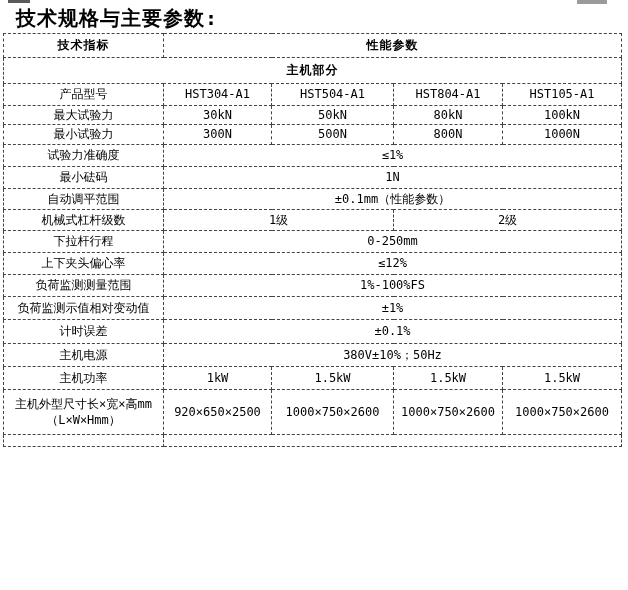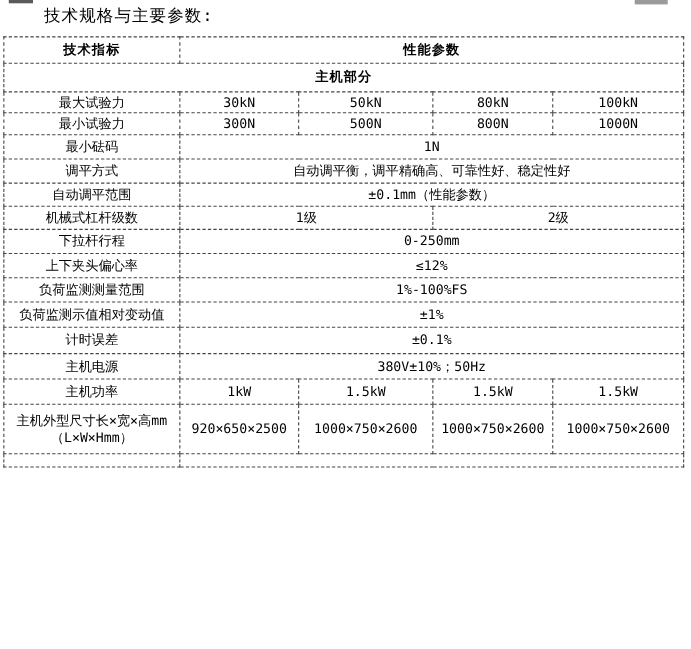--- a/index.html
+++ b/index.html
@@ -4,21 +4,21 @@
 <style>
   html,body{margin:0;padding:0;}
   body{
     width:628px;height:590px;overflow:hidden;background:#fff;position:relative;
     font-family:"DejaVu Sans Mono","DejaVu Sans",monospace;color:#000;
   }
   .ui-frag{position:absolute;top:0;}
   .frag-left{left:8px;width:22px;height:3px;background:#5a5a5a;}
   .frag-right{left:577px;width:30px;height:4px;background:#9a9a9a;}
   .doc-title{
-    position:absolute;left:40px;top:5px;font-size:15px;font-weight:normal;
+    position:absolute;left:16px;top:5px;font-size:20px;font-weight:bold;
     letter-spacing:1px;white-space:nowrap;
   }
   table.spec{
     position:absolute;left:3px;top:33px;width:618px;
     border-collapse:collapse;table-layout:fixed;font-size:12px;
   }
   table.spec td{
     border:1px dashed #444;padding:0 6px;text-align:center;
     vertical-align:middle;overflow:hidden;line-height:1.35;
   }
@@ -46,41 +46,48 @@
   </colgroup>
   <tbody>
     <tr style="height:24px">
       <td class="label bold">技术指标</td>
       <td colspan="4" class="bold">性能参数</td>
     </tr>
     <tr style="height:26px">
       <td colspan="5" class="label bold">主机部分</td>
     </tr>
 
+    <tr style="height:22px">
+      <td class="label">产品型号</td>
+      <td>HST304-A1</td>
+      <td>HST504-A1</td>
+      <td>HST804-A1</td>
+      <td>HST105-A1</td>
+    </tr>
     <tr style="height:19px">
       <td class="label">最大试验力</td>
       <td>30kN</td>
       <td>50kN</td>
       <td>80kN</td>
       <td>100kN</td>
     </tr>
     <tr style="height:20px">
       <td class="label">最小试验力</td>
       <td>300N</td>
       <td>500N</td>
       <td>800N</td>
       <td>1000N</td>
     </tr>
     <tr style="height:22px">
+      <td class="label">试验力准确度</td>
+      <td colspan="4">≤1%</td>
+    </tr>
+    <tr style="height:22px">
       <td class="label">最小砝码</td>
       <td colspan="4">1N</td>
-    </tr>
-    <tr style="height:22px">
-      <td class="label">调平方式</td>
-      <td colspan="4">自动调平衡，调平精确高、可靠性好、稳定性好</td>
     </tr>
     <tr style="height:21px">
       <td class="label">自动调平范围</td>
       <td colspan="4">±0.1mm（性能参数）</td>
     </tr>
     <tr style="height:21px">
       <td class="label">机械式杠杆级数</td>
       <td colspan="2">1级</td>
       <td colspan="2">2级</td>
     </tr>

